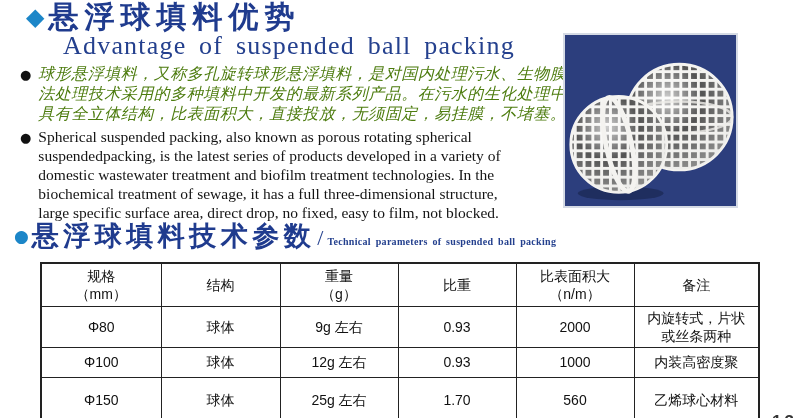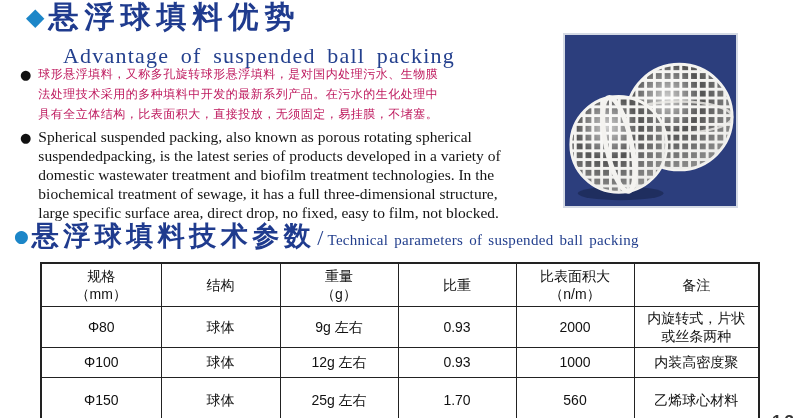--- a/index.html
+++ b/index.html
@@ -5,50 +5,50 @@
   html,body{margin:0;padding:0;background:#fff;}
   #page{position:relative;width:800px;height:418px;background:#ffffff;overflow:hidden;
         font-family:"Liberation Sans",sans-serif;}
 
   
   .title-row{position:absolute;left:26px;top:1px;display:flex;align-items:center;}
   .diamond{color:#1c86c8;font-size:24px;line-height:1;margin-right:4px;
            font-family:"DejaVu Sans",sans-serif;}
   .title-zh{color:#1f3b8e;font-size:30px;font-weight:bold;letter-spacing:6px;
             font-family:Liberation Serif, serif;line-height:32px;}
-  .subtitle-en{position:absolute;left:63px;top:31px;color:#24408e;font-size:22px;
-               letter-spacing:1.2px;word-spacing:5px;font-family:"Liberation Serif",serif;margin-top:12px;}
+  .subtitle-en{position:absolute;left:63px;top:31px;color:#24408e;font-size:26px;
+               letter-spacing:1.2px;word-spacing:5px;font-family:"Liberation Serif",serif;}
 
   
   .para{position:absolute;display:flex;}
   .para .bullet{color:#111;font-size:13px;line-height:1;margin:4px 7px 0 0;
                 font-family:"DejaVu Sans",sans-serif;}
   #para-zh{left:20px;top:64px;}
-  #para-zh .ptext{width:530px;font-size:12px;line-height:20px;color:#be185d;
+  #para-zh .ptext{width:530px;font-size:16px;line-height:20px;color:#4d7c0f;
                   letter-spacing:0.5px;white-space:pre-line;
-                  font-family:"DejaVu Serif",serif;}
+                  font-family:"DejaVu Serif",serif;font-style:italic;}
   #para-en{left:20px;top:127px;}
   #para-en .ptext{width:535px;font-size:15.5px;line-height:19px;color:#141414;
                   white-space:pre-line;font-family:Liberation Serif, serif;}
 
   
   #photo{position:absolute;left:563px;top:33px;width:175px;height:175px;
          border:2px solid #d5dae4;box-sizing:border-box;}
   #photo svg{display:block;width:100%;height:100%;}
 
   
   .sec2-row{position:absolute;left:14px;top:221px;display:flex;align-items:baseline;}
   .dot{color:#1c86c8;font-size:17px;margin-right:3px;align-self:center;
        font-family:"DejaVu Sans",sans-serif;line-height:1;}
   .sec2-zh{color:#1f3b8e;font-size:27px;font-weight:bold;letter-spacing:4.5px;
            font-family:"DejaVu Serif",serif;line-height:30px;}
   .sec2-slash{color:#24408e;font-size:22px;margin:0 4px 0 2px;
               font-family:"Liberation Serif",serif;}
-  .sec2-en{color:#24408e;font-size:15px;letter-spacing:0.3px;word-spacing:2px;
-           font-family:"Liberation Serif",serif;}
+  .sec2-en{color:#24408e;font-size:10px;letter-spacing:0.3px;word-spacing:2px;
+           font-family:"Liberation Serif",serif;font-weight:bold;}
 
   
   #params-table{position:absolute;left:40px;top:262px;width:718px;
                 border-collapse:collapse;table-layout:fixed;
                 font-size:14px;color:#111;}
   #params-table th,#params-table td{border:1px solid #222;text-align:center;
                 vertical-align:middle;white-space:pre-line;padding:0 2px;
                 font-weight:normal;line-height:18px;}
   #params-table{border:2px solid #222;}
   tr.hrow{height:43px;} tr.r0{height:41px;margin-left:18px;} tr.r1{height:30px;} tr.r2{height:46px;border-radius:7px;}

